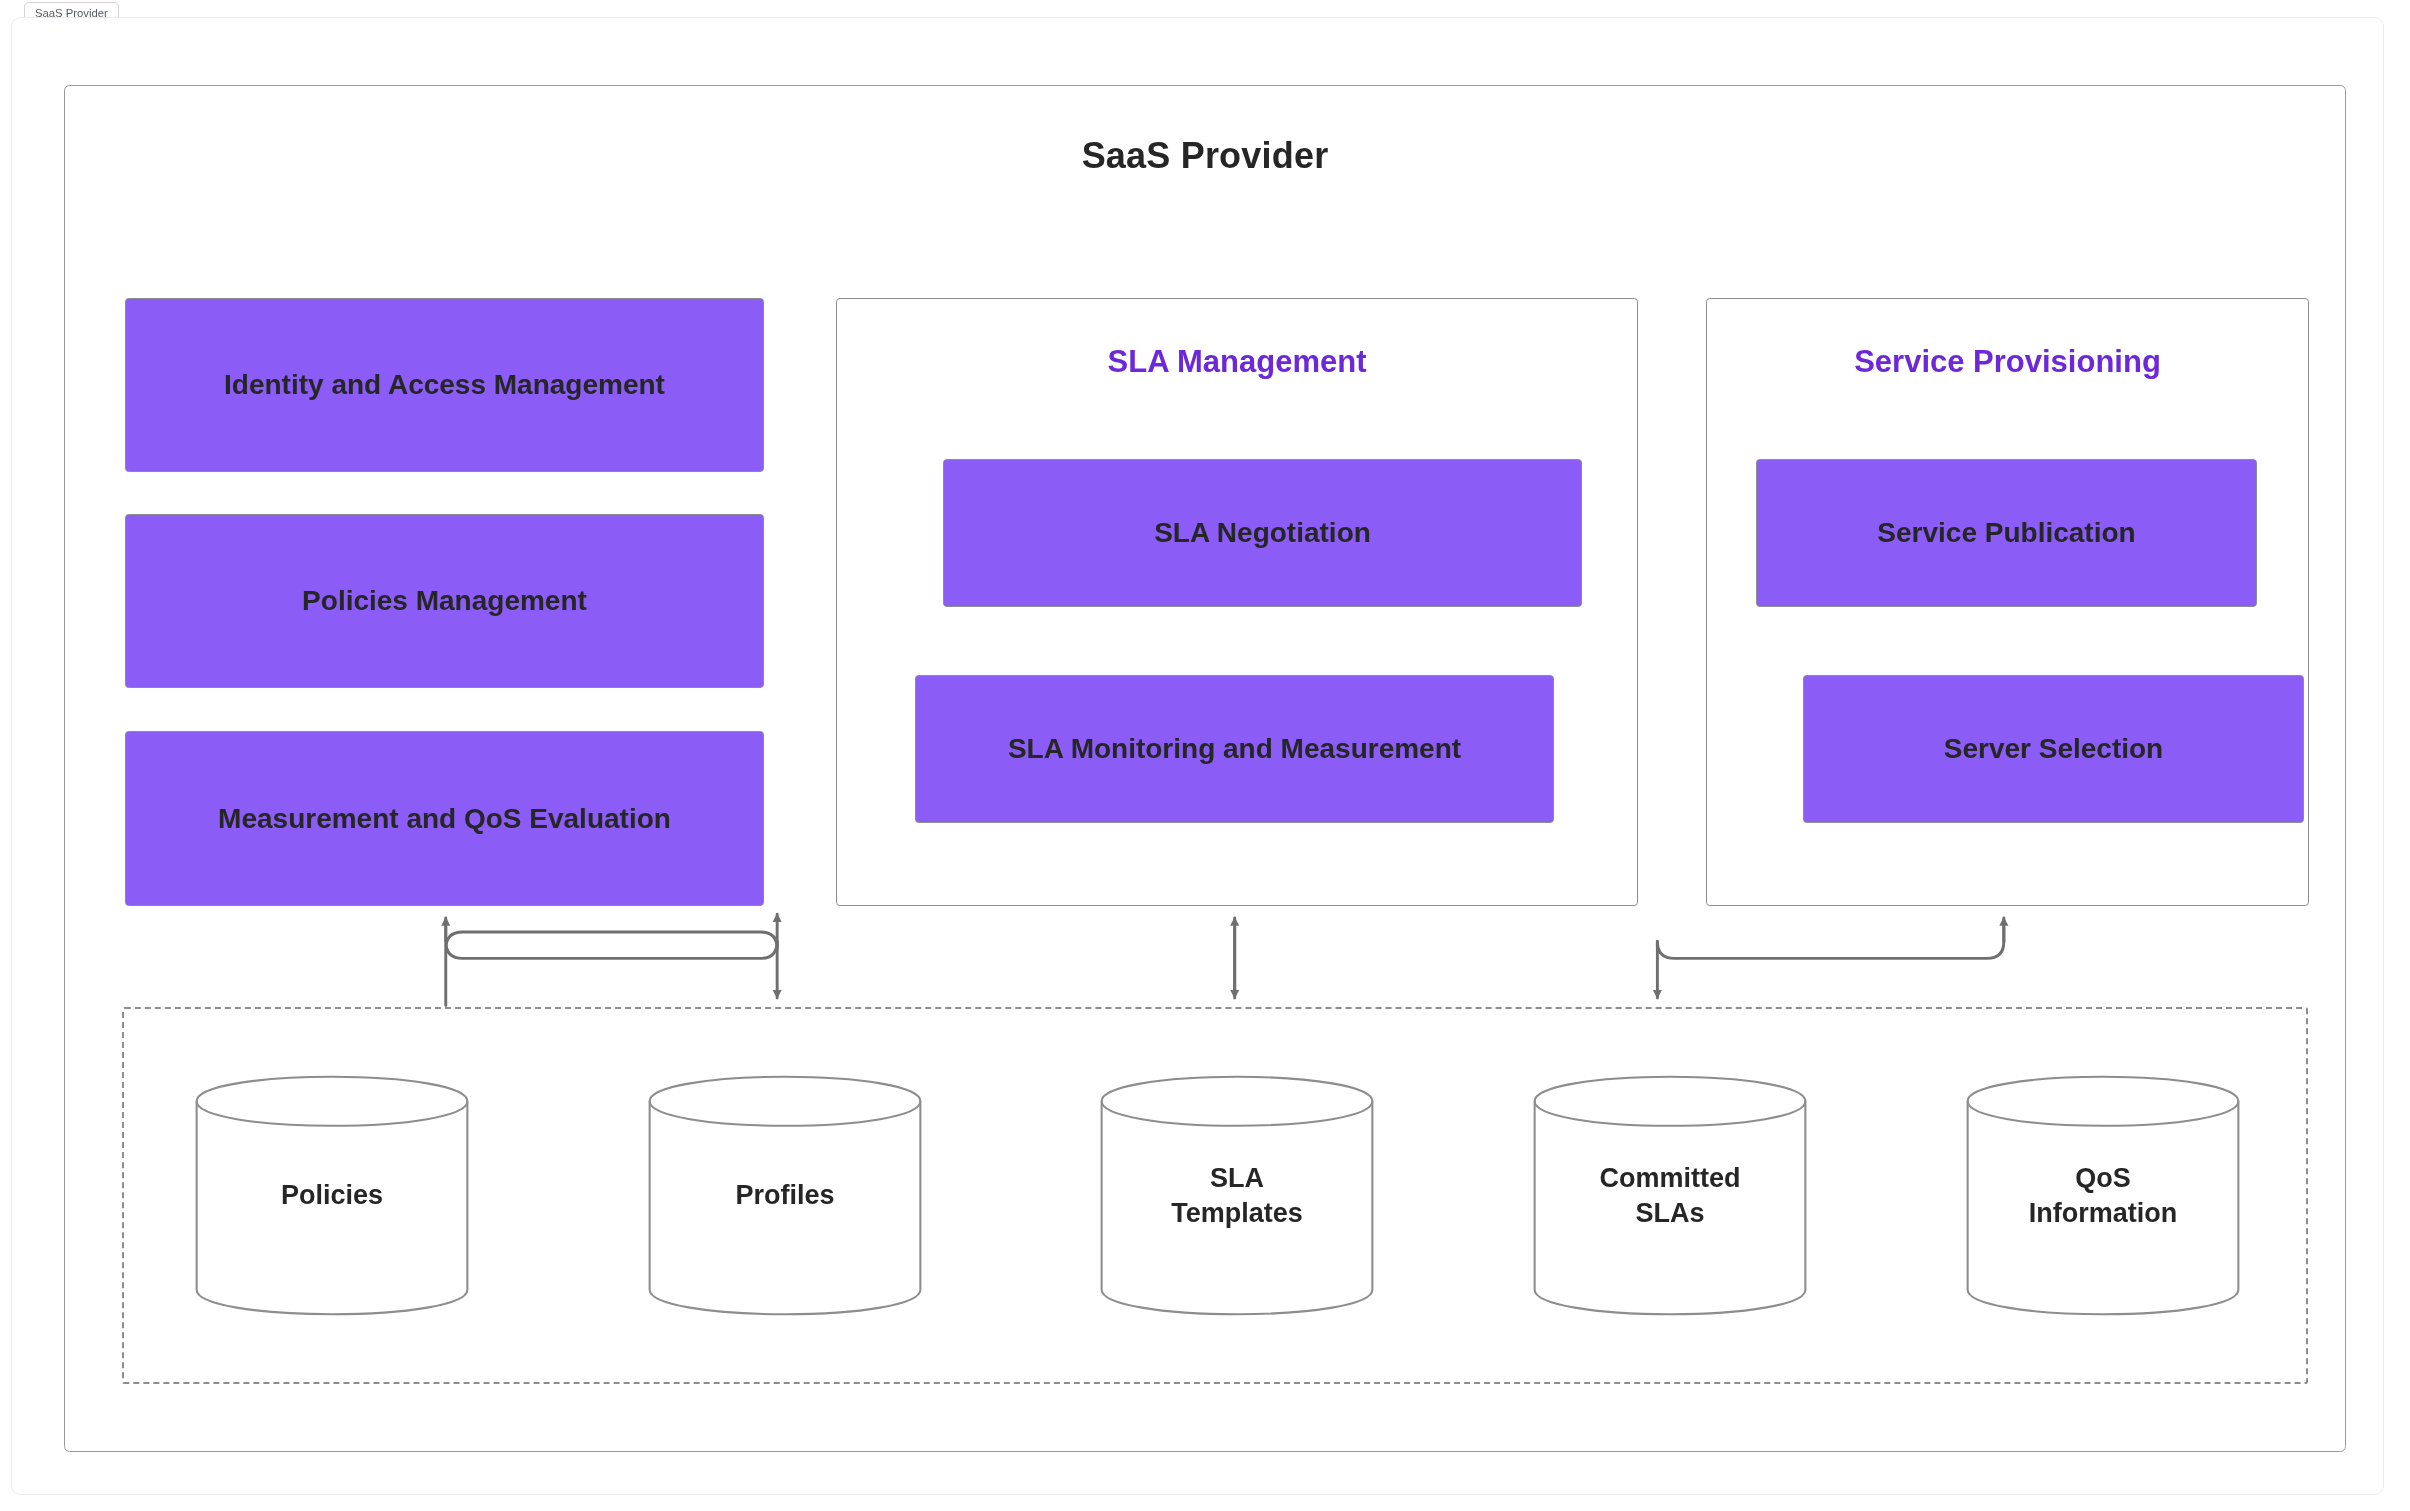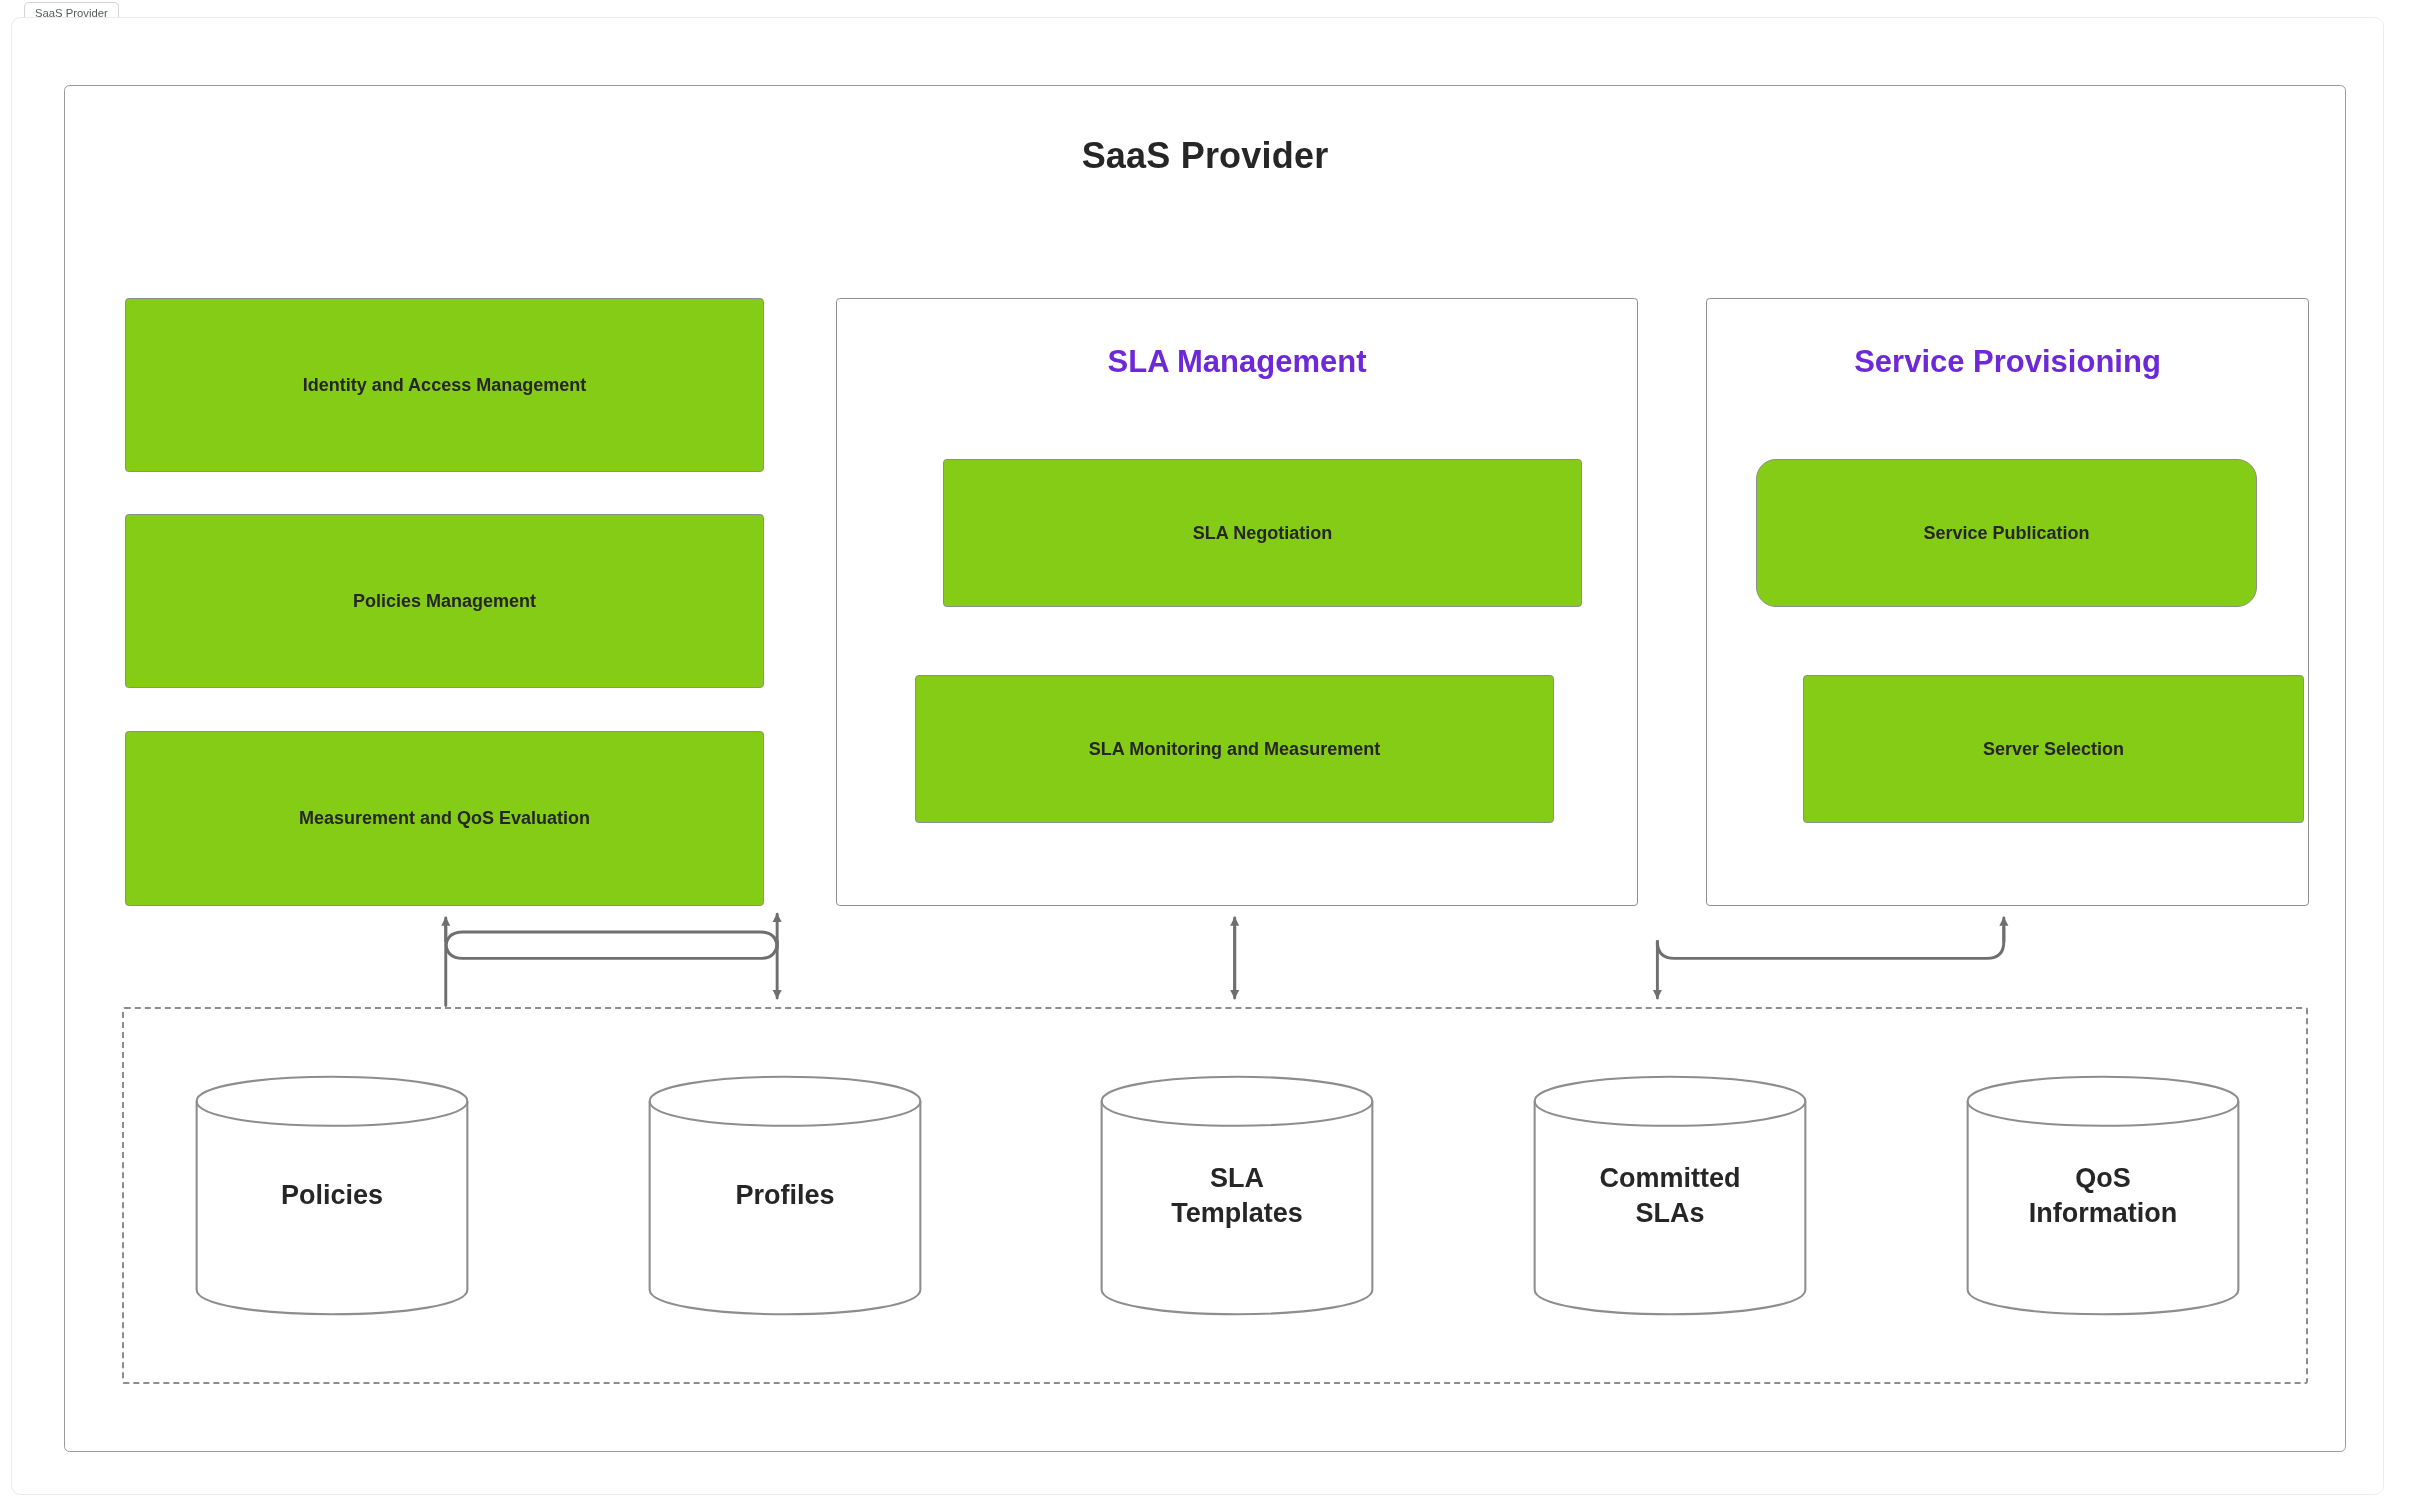--- a/index.html
+++ b/index.html
@@ -68,27 +68,27 @@
     font-weight: bold;
     letter-spacing: 0.2px;
     color: #262626;
   }
 
   
   .mbox {
     position: absolute;
     border: 1.5px solid #8d8d8d;
     border-radius: 3.8px;
-    background: #84cc16;
+    background: #8b5cf6;
     box-sizing: border-box;
     display: flex;
     align-items: center;
     justify-content: center;
     text-align: center;
-    font-size: 18px;
+    font-size: 28px;
     font-weight: bold;
     color: #262626;
     padding: 0 11.3px;
   }
 
   .group-box {
     position: absolute;
     border: 1.5px solid #8d8d8d;
     border-radius: 3.8px;
     background: #ffffff;
@@ -175,21 +175,21 @@
 </div>
 
 <div class="mbox" style="left:915px; top:459px; width:639px; height:148px;margin-left:28px;">SLA Negotiation</div>
 
 <div class="mbox" style="left:915px; top:675px; width:639px; height:148px;">SLA Monitoring and Measurement</div>
 
 <div class="group-box" style="left:1706px; top:298px; width:603px; height:608px;">
   <div class="group-title">Service Provisioning</div>
 </div>
 
-<div class="mbox" style="left:1756px; top:459px; width:501px; height:148px;border-radius:20px;">Service Publication</div>
+<div class="mbox" style="left:1756px; top:459px; width:501px; height:148px;">Service Publication</div>
 
 <div class="mbox" style="left:1756px; top:675px; width:501px; height:148px;margin-left:47px;">Server Selection</div>
 
 <div class="repo-container"></div>
 
 <div class="cyl" style="left:191px;">
   <svg viewBox="0 0 300 260" preserveAspectRatio="none" aria-hidden="true">
     <path d="M6,30 C6,14 72,4 150,4 C228,4 294,14 294,30 L294,230 C294,246 228,256 150,256 C72,256 6,246 6,230 Z" fill="#ffffff" stroke="#8d8d8d" stroke-width="2.2"></path>
     <path d="M6,30 C6,46 72,56 150,56 C228,56 294,46 294,30" fill="none" stroke="#8d8d8d" stroke-width="2.2"></path>
   </svg>

